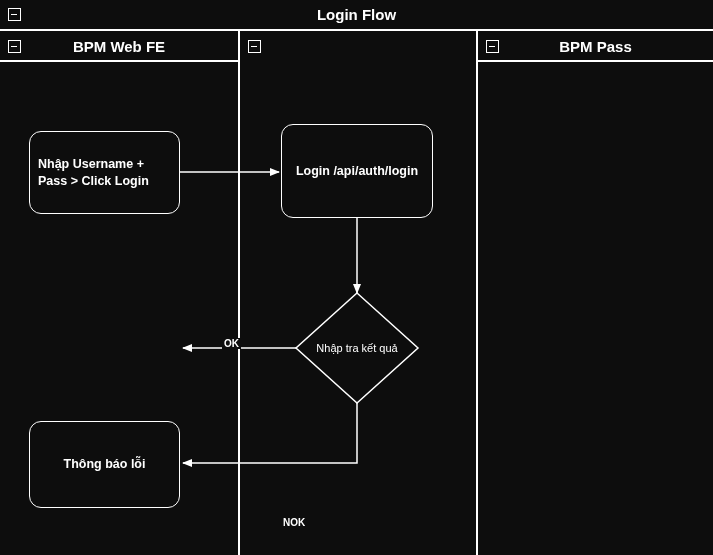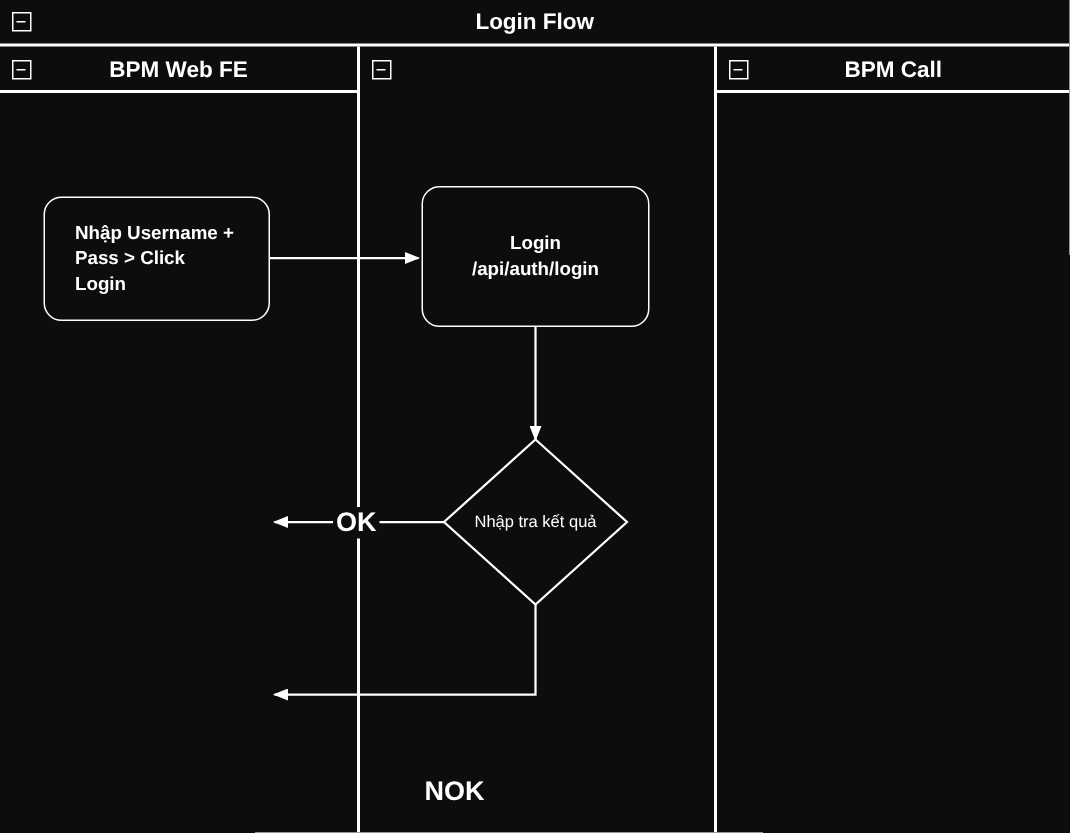--- a/index.html
+++ b/index.html
@@ -93,21 +93,21 @@
     background: #0d0d0d;
     color: #ffffff;
     font-size: 12.5px;
     font-weight: bold;
     display: flex;
     align-items: center;
     justify-content: center;
     text-align: center;
     box-sizing: border-box;
     line-height: 1.35;
-    padding: 4px 20px;
+    padding: 4px 8px;
   }
   .node.left-align {
     justify-content: flex-start;
     text-align: left;
   }
   
   .diamond-wrap {
     position: absolute;
   }
   .diamond-shape {
@@ -133,21 +133,21 @@
     position: absolute;
     left: 0;
     top: 0;
     width: 713px;
     height: 555px;
     pointer-events: none;
   }
   .edge-label {
     position: absolute;
     color: #ffffff;
-    font-size: 18px;
+    font-size: 10px;
     font-weight: bold;
     background: #0d0d0d;
     padding: 0 2px;
     white-space: nowrap;
     text-align: center;
   }
 </style>
 </head>
 <body>
 
@@ -162,21 +162,21 @@
     <div class="collapse-box" style="left:8px; top:9px; z-index:3;"></div>
     <div class="lane-header">BPM Web FE</div>
   </div>
 
   <div class="lane" style="left:240px; width:236px;">
     <div class="collapse-box" style="left:8px; top:9px; z-index:3;"></div>
   </div>
 
   <div class="lane" style="left:478px; width:235px;">
     <div class="collapse-box" style="left:8px; top:9px; z-index:3;"></div>
-    <div class="lane-header">BPM Call</div>
+    <div class="lane-header">BPM Pass</div>
   </div>
 
   <div class="lane-divider" style="left:238px;"></div>
   <div class="lane-divider" style="left:476px;"></div>
 
   <svg class="edge-svg">
     <defs>
       <marker id="arrow" markerWidth="10" markerHeight="8" refX="9" refY="4" orient="auto" markerUnits="userSpaceOnUse">
         <path d="M0,0 L10,4 L0,8 Z" fill="#ffffff"></path>
       </marker>
@@ -204,14 +204,17 @@
   </div>
 
   <div class="diamond-wrap" style="left:294px; top:291px; width:126px; height:114px;">
     <svg class="diamond-shape" width="126" height="114">
       <polygon points="63,2 124,57 63,112 2,57" fill="#0d0d0d" stroke="#ffffff" stroke-width="1.5"></polygon>
     </svg>
     <div class="diamond-label">Nhập tra kết quả</div>
   </div>
 
 
+  <div class="node" style="left:29px; top:421px; width:151px; height:87px;">
+    <span style="white-space:pre-line;">Thông báo lỗi</span>
+  </div>
 
 </div>
 
 </body></html>

